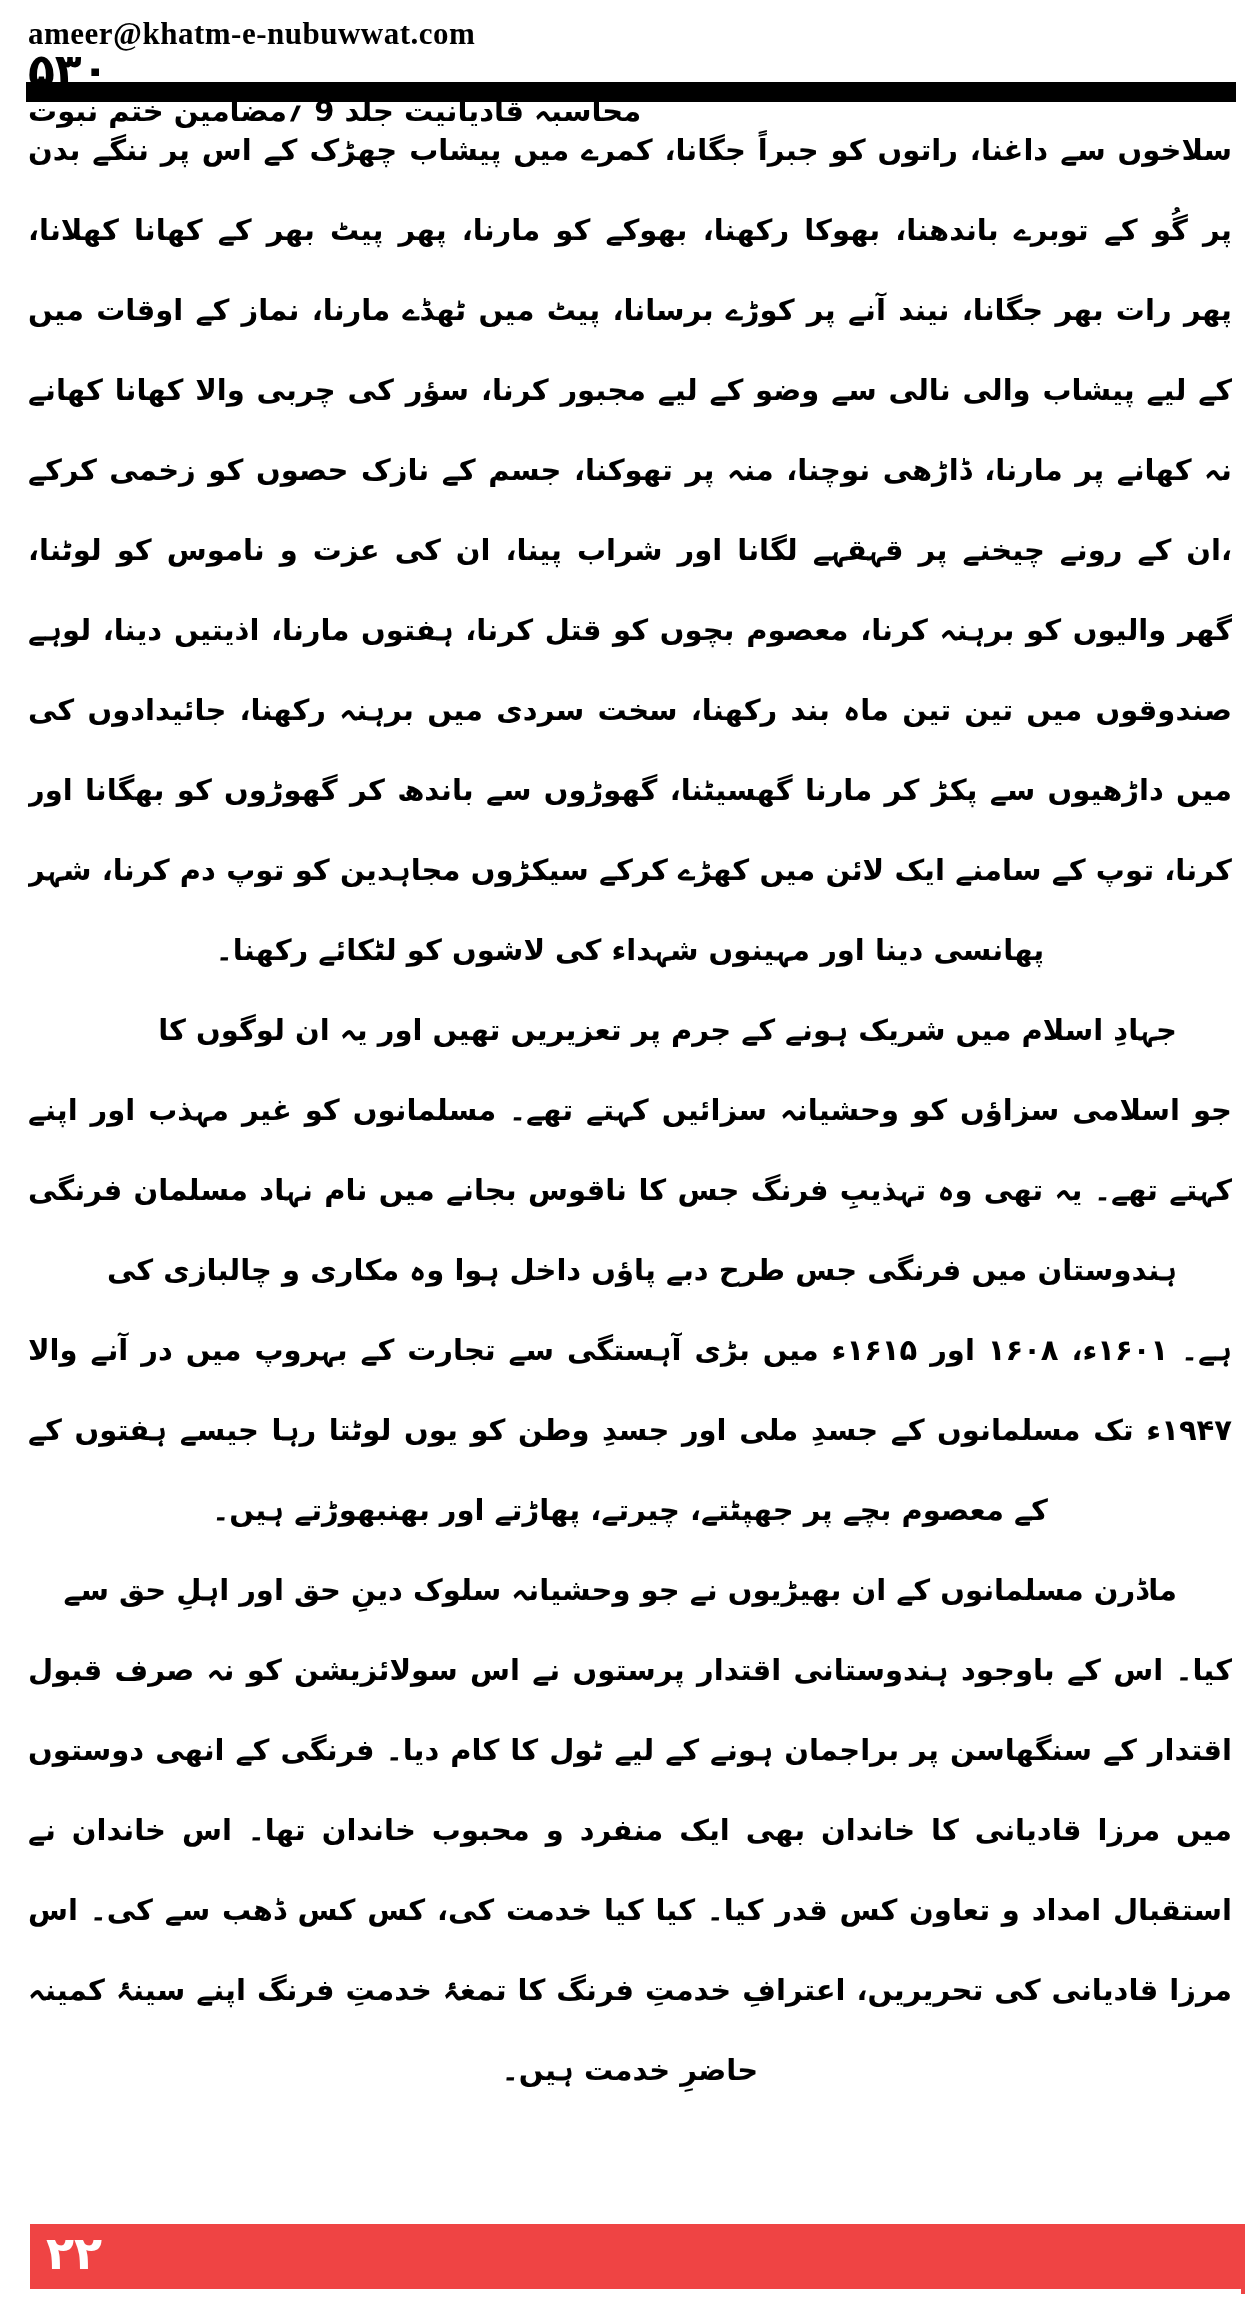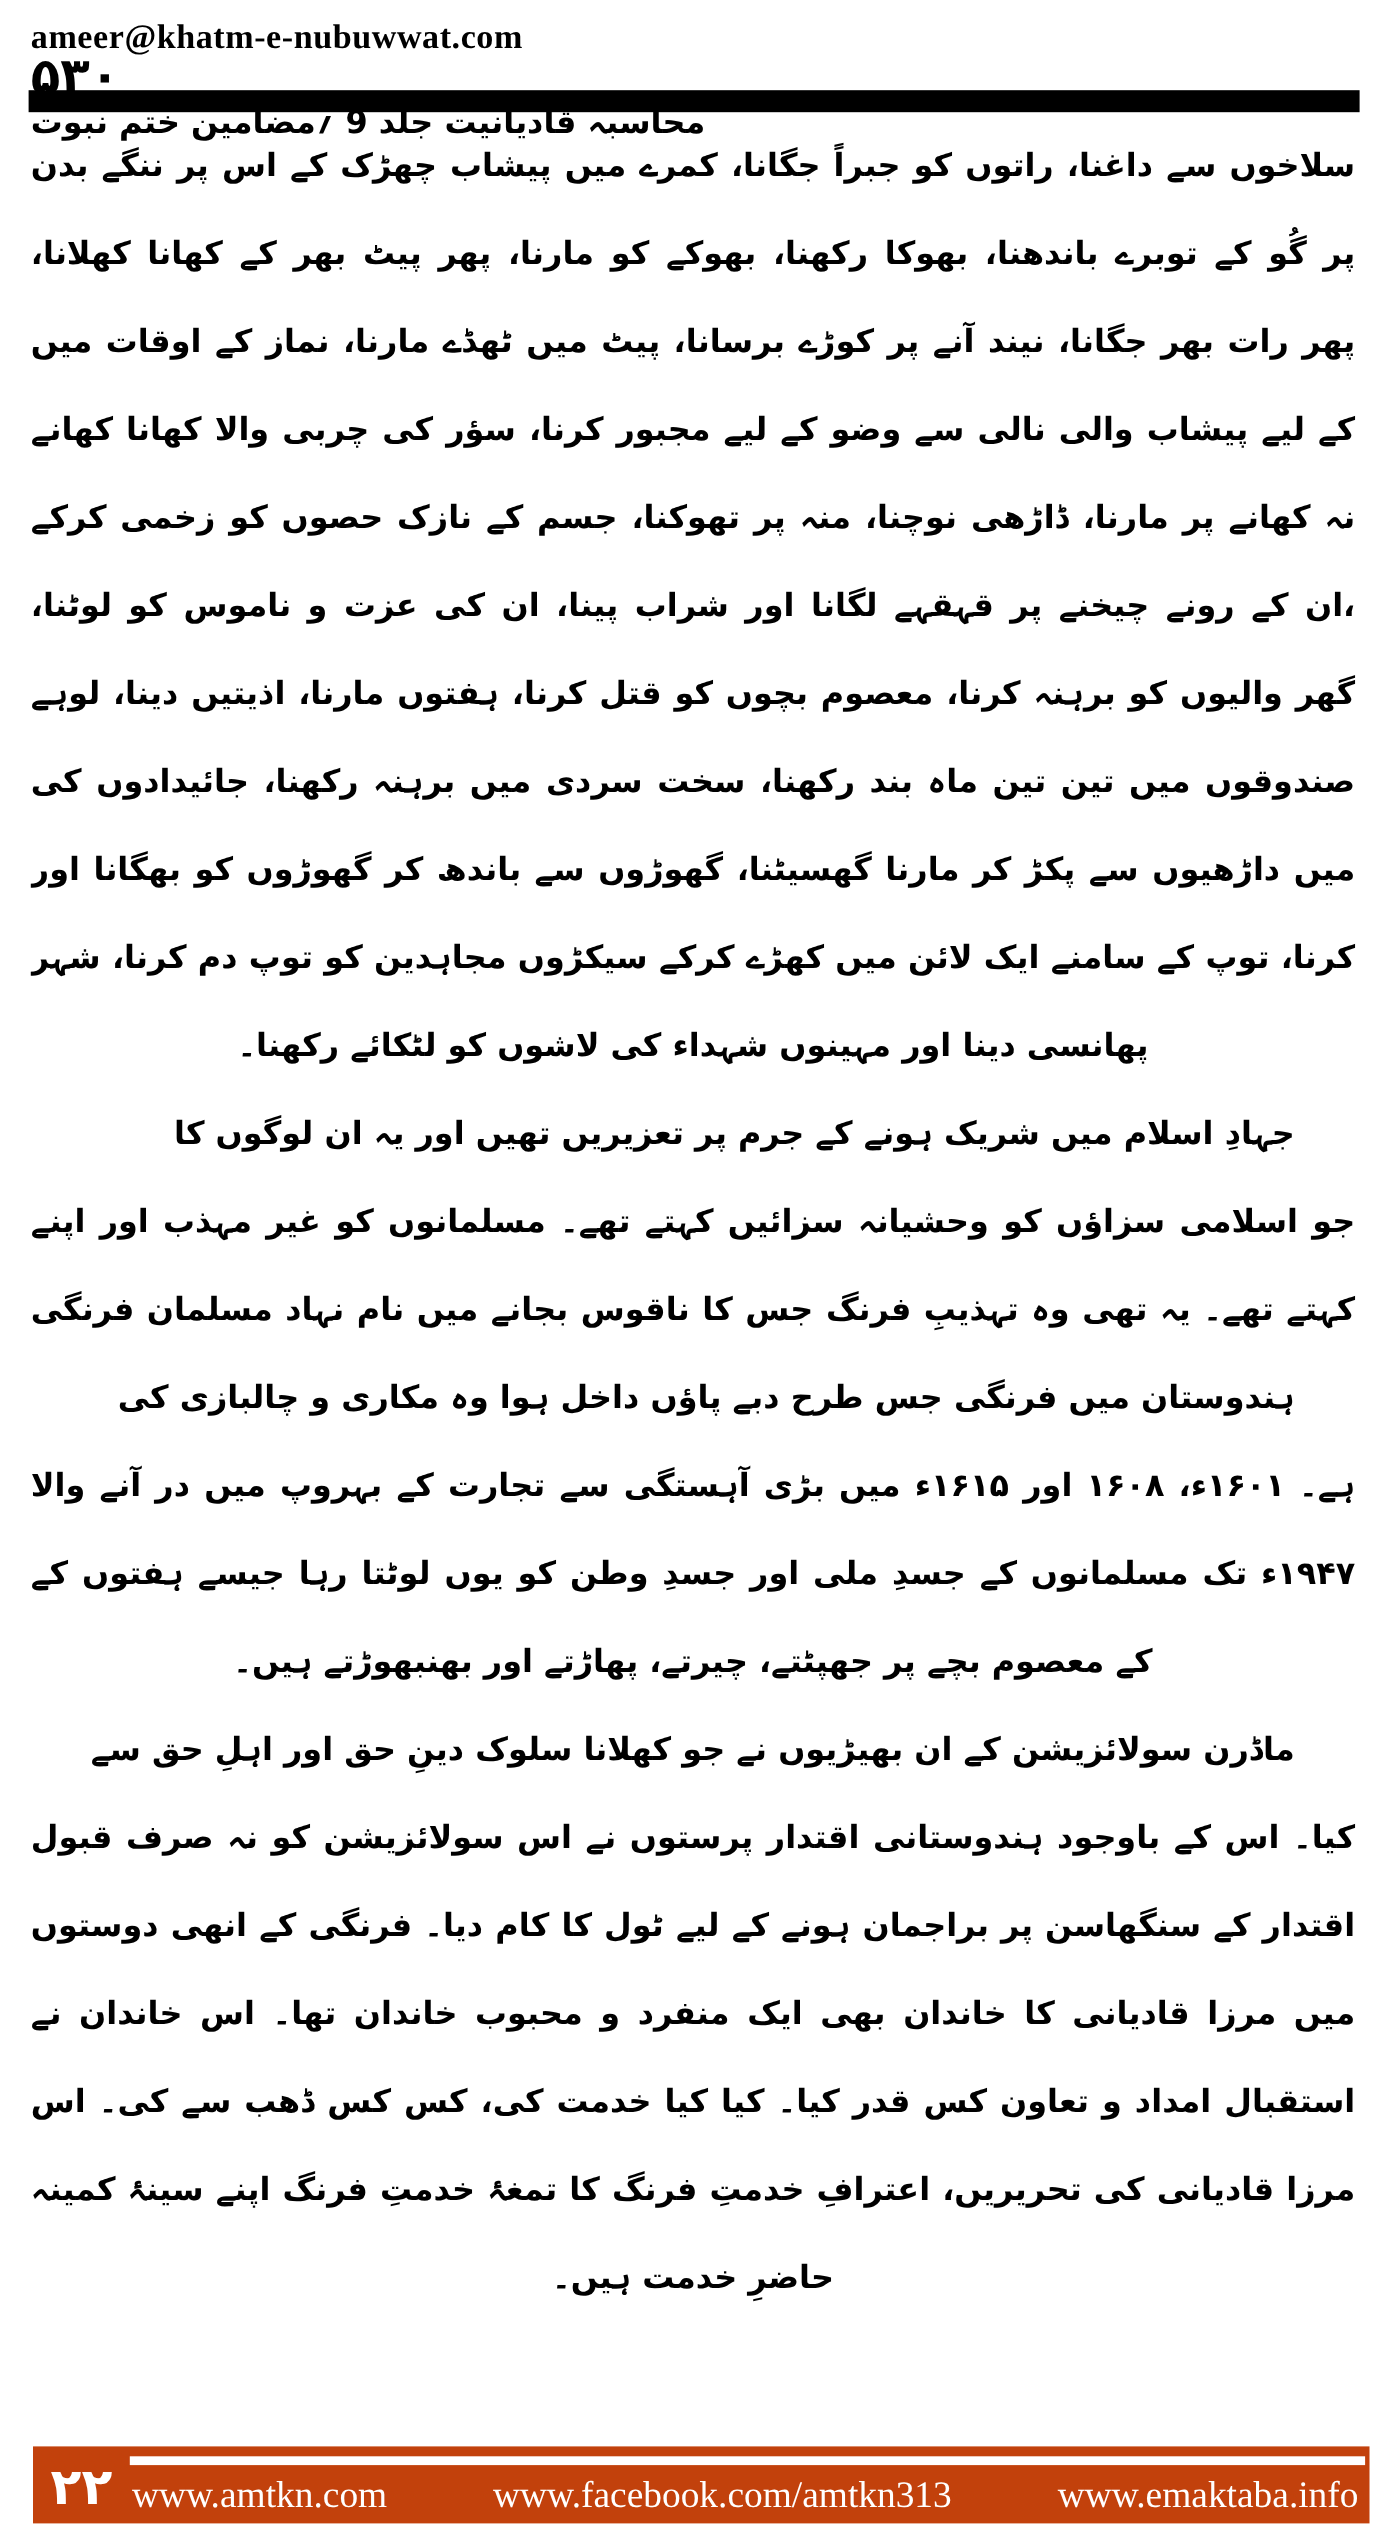--- a/index.html
+++ b/index.html
@@ -75,23 +75,24 @@
     text-align-last: center;
   }
 
   
   .footer {
     position: absolute;
     left: 30px;
     right: 15px;
     bottom: 16px;
     height: 70px;
-    background: #c2410c;
+    background: #ef4444;
     color: #fff;
     display: flex;
+    flex-direction: column;
   }
   .fnum {
     width: 88px;
     display: flex;
     align-items: center;
     justify-content: center;
     font-family: "DejaVu Sans", sans-serif;
     font-weight: bold;
     font-size: 46px;
     padding-top: 2px;
@@ -155,21 +156,21 @@
     </section>
 
     <section>
       <div class="line first">ہندوستان میں فرنگی جس طرح دبے پاؤں داخل ہوا وہ مکاری و چالبازی کی منفرد مثال</div>
       <div class="line">ہے۔ ۱۶۰۱ء، ۱۶۰۸ اور ۱۶۱۵ء میں بڑی آہستگی سے تجارت کے بہروپ میں در آنے والا فرنگی</div>
       <div class="line">۱۹۴۷ء تک مسلمانوں کے جسدِ ملی اور جسدِ وطن کو یوں لوٹتا رہا جیسے ہفتوں کے بھوکے درندے ہرن</div>
       <div class="line last">کے معصوم بچے پر جھپٹتے، چیرتے، پھاڑتے اور بھنبھوڑتے ہیں۔</div>
     </section>
 
     <section>
-      <div class="line first">ماڈرن سولائزیشن کے ان بھیڑیوں نے جو کھلانا سلوک دینِ حق اور اہلِ حق سے</div>
+      <div class="line first">ماڈرن مسلمانوں کے ان بھیڑیوں نے جو وحشیانہ سلوک دینِ حق اور اہلِ حق سے</div>
       <div class="line">کیا۔ اس کے باوجود ہندوستانی اقتدار پرستوں نے اس سولائزیشن کو نہ صرف قبول کیا بلکہ فرنگی کو</div>
       <div class="line">اقتدار کے سنگھاسن پر براجمان ہونے کے لیے ٹول کا کام دیا۔ فرنگی کے انھی دوستوں اور ٹوڈیوں</div>
       <div class="line">میں مرزا قادیانی کا خاندان بھی ایک منفرد و محبوب خاندان تھا۔ اس خاندان نے انگریز حکمرانوں کا</div>
       <div class="line">استقبال امداد و تعاون کس قدر کیا۔ کیا کیا خدمت کی، کس کس ڈھب سے کی۔ اس سلسلہ میں</div>
       <div class="line">مرزا قادیانی کی تحریریں، اعترافِ خدمتِ فرنگ کا تمغۂ خدمتِ فرنگ اپنے سینۂ کمینہ پر لٹکائے</div>
       <div class="line last">حاضرِ خدمت ہیں۔</div>
     </section>
 
   </main>
 

